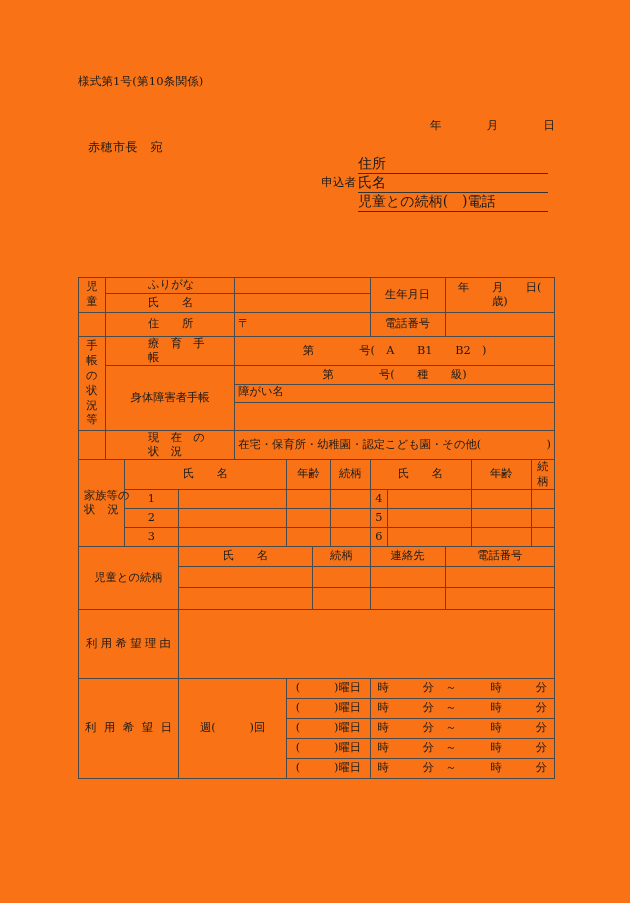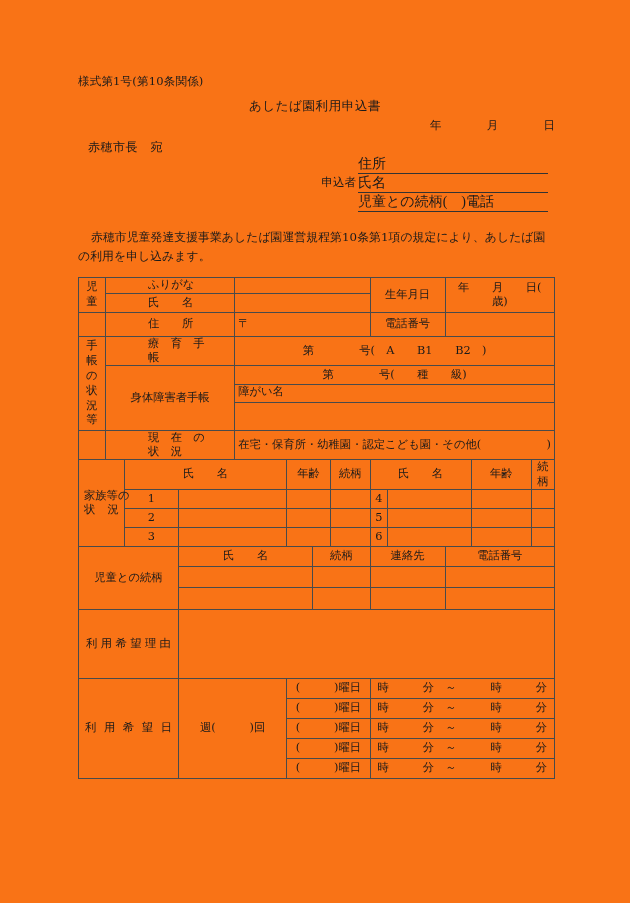--- a/index.html
+++ b/index.html
@@ -78,21 +78,21 @@
     left: 58px;
     width: 190px;
     border-bottom: 1px solid #333;
     height: 18px;
     line-height: 17px;
     font-size: 14px;
     white-space: nowrap;
   }
   .app-row.r1 { top: 0px; }
   .app-row.r2 { top: 19px; }
-  .app-row.r3 { top: 38px; font-family: Liberation Serif, serif; }
+  .app-row.r3 { top: 38px; }
 
   .intro {
     position: absolute;
     left: 78px;
     top: 228px;
     width: 478px;
     font-size: 11.8px;
     line-height: 19px;
     text-indent: 13px;
     letter-spacing: 0.1px;
@@ -145,38 +145,36 @@
   .row-no { text-align: center; width: 18px; }
   .paren-right { float: right; }
 </style>
 </head>
 <body>
 
 <div class="page">
 
   <div class="form-no">様式第1号(第10条関係)</div>
 
-  <div class="doc-title">あしたば園利用申込書</div>
 
   <div class="date-line">
     <span>年</span>
     <span>月</span>
     <span>日</span>
   </div>
 
   <div class="addressee">赤穂市長　宛</div>
 
   <div class="applicant-block">
     <div class="applicant-label">申込者</div>
     <div class="app-row r1">住所</div>
     <div class="app-row r2">氏名</div>
     <div class="app-row r3">児童との続柄(　)電話</div>
   </div>
 
-  <div class="intro">赤穂市児童発達支援事業あしたば園運営規程第10条第1項の規定により、あしたば園の利用を申し込みます。</div>
 
   <table class="form">
     <colgroup>
       <col style="width:26px">
       <col style="width:18px">
       <col style="width:52px">
       <col style="width:54px">
       <col style="width:32px">
       <col style="width:18px">
       <col style="width:25px">

